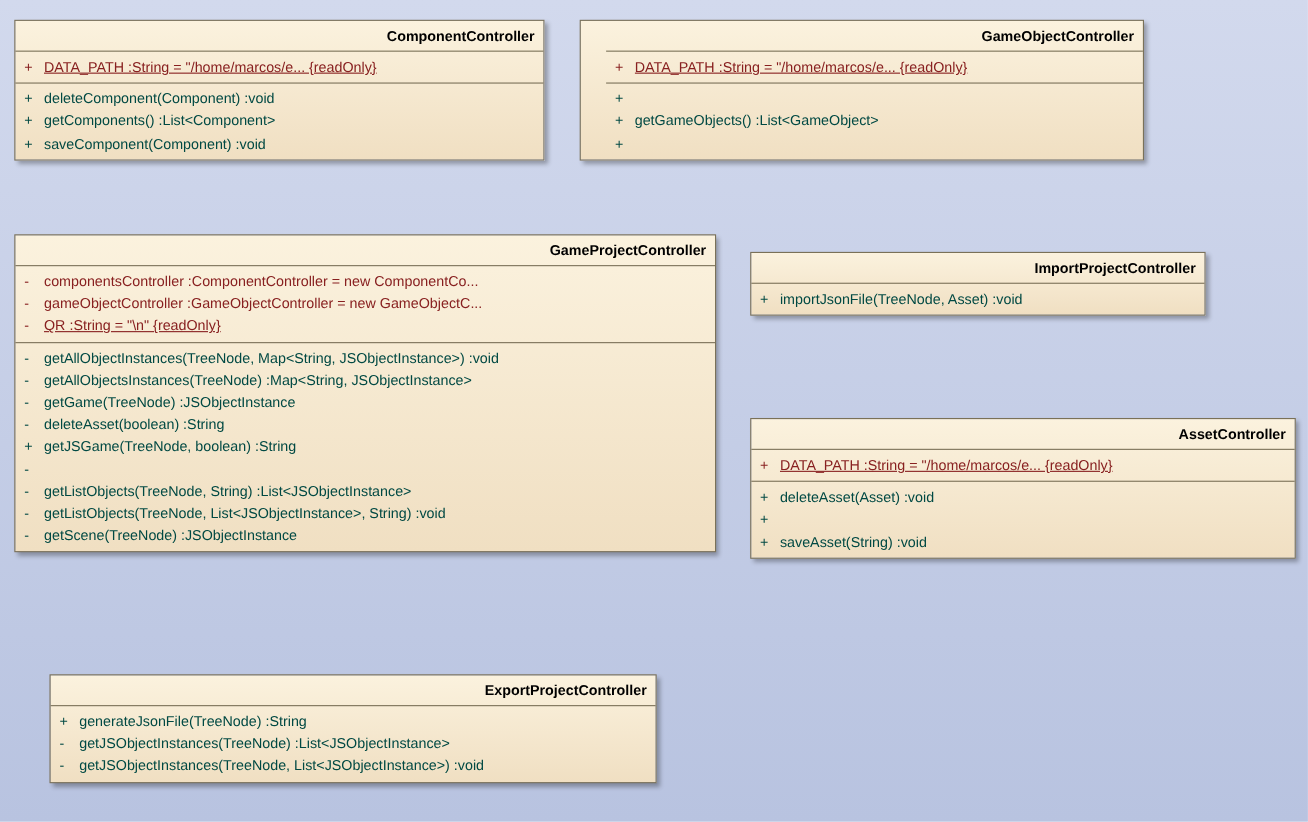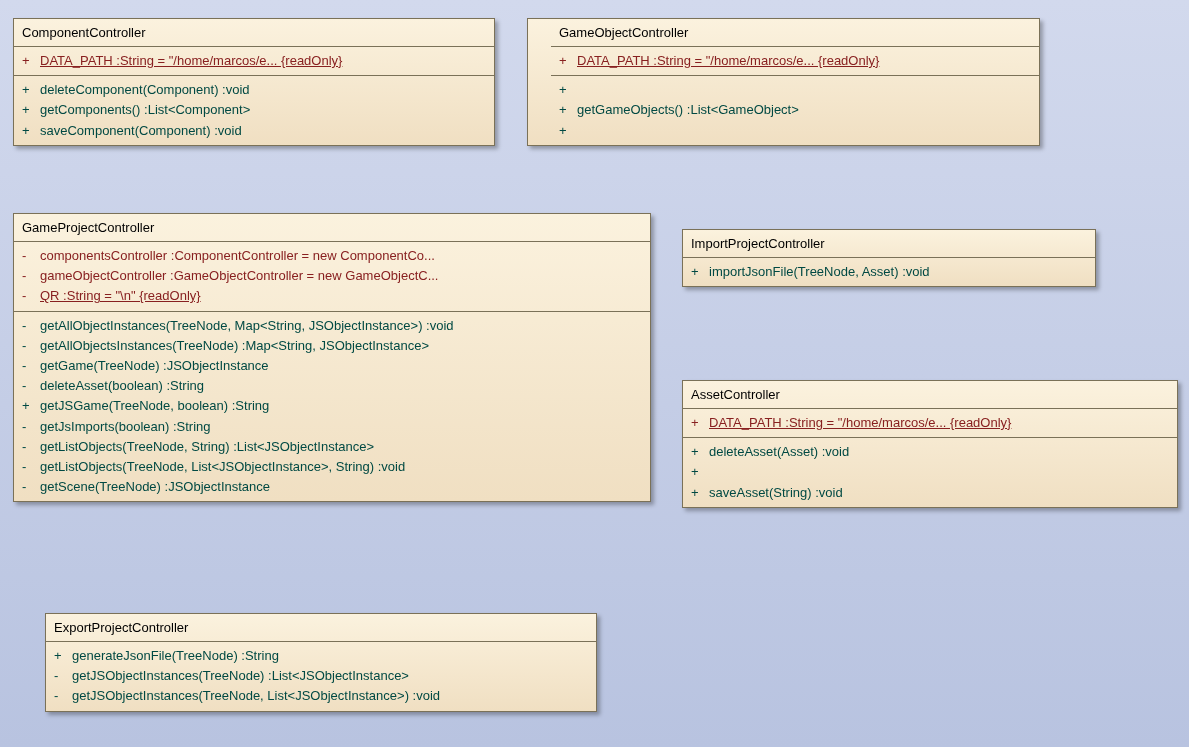--- a/index.html
+++ b/index.html
@@ -13,22 +13,22 @@
   position: relative;
   overflow: hidden;
 }
 .uml-class {
   position: absolute;
   background: linear-gradient(180deg, #fbf2de 0%, #f0dfc2 100%);
   border: 1px solid #7a7158;
   box-shadow: 3px 3px 4px rgba(0,0,0,0.3);
 }
 .uml-title {
-  text-align: left;
-  font-weight: normal;
+  text-align: right;
+  font-weight: bold;
   padding: 6px 8px;
   border-bottom: 1px solid #7a7158;
   color: #000;
 }
 .uml-section {
   padding: 4px 0;
   border-bottom: 1px solid #7a7158;
 }
 .uml-section:last-child {
   border-bottom: none;
@@ -135,21 +135,20 @@
     <div class="uml-row op">
         <span class="vis">-</span>
         <span class="sig">deleteAsset(boolean)  :String</span>
       </div>
     <div class="uml-row op">
         <span class="vis">+</span>
         <span class="sig">getJSGame(TreeNode, boolean)  :String</span>
       </div>
     <div class="uml-row op">
         <span class="vis">-</span>
-        <span class="sig">getJsImports(boolean)  :String</span>
       </div>
     <div class="uml-row op">
         <span class="vis">-</span>
         <span class="sig">getListObjects(TreeNode, String)  :List&lt;JSObjectInstance&gt;</span>
       </div>
     <div class="uml-row op">
         <span class="vis">-</span>
         <span class="sig">getListObjects(TreeNode, List&lt;JSObjectInstance&gt;, String)  :void</span>
       </div>
     <div class="uml-row op">

